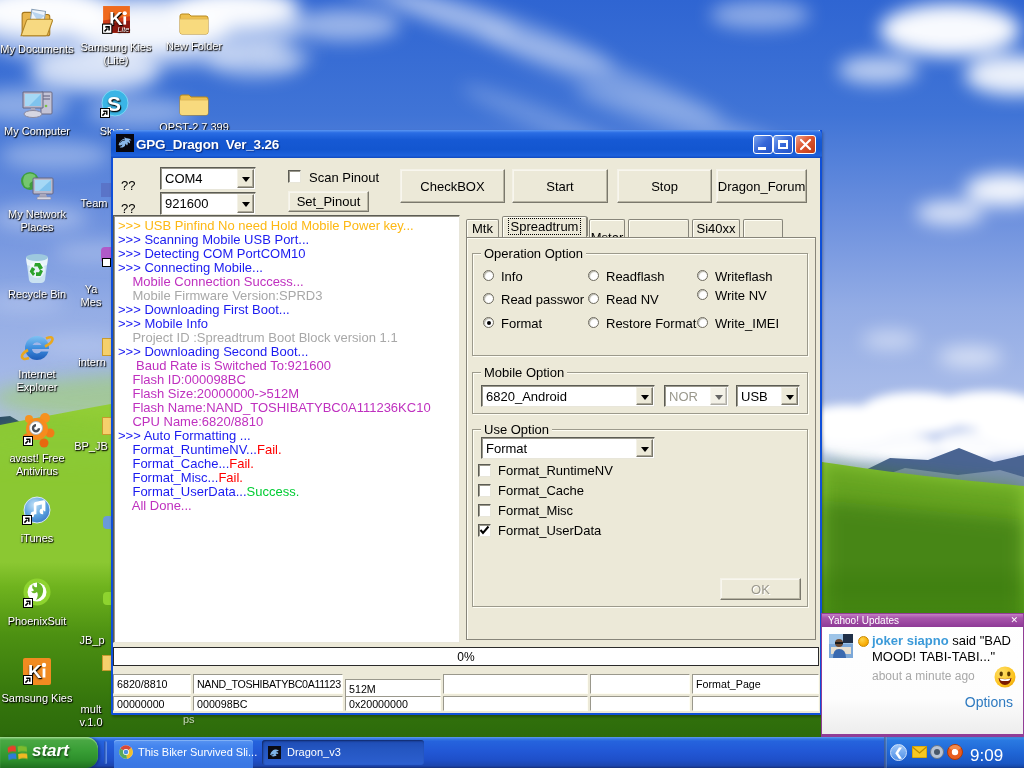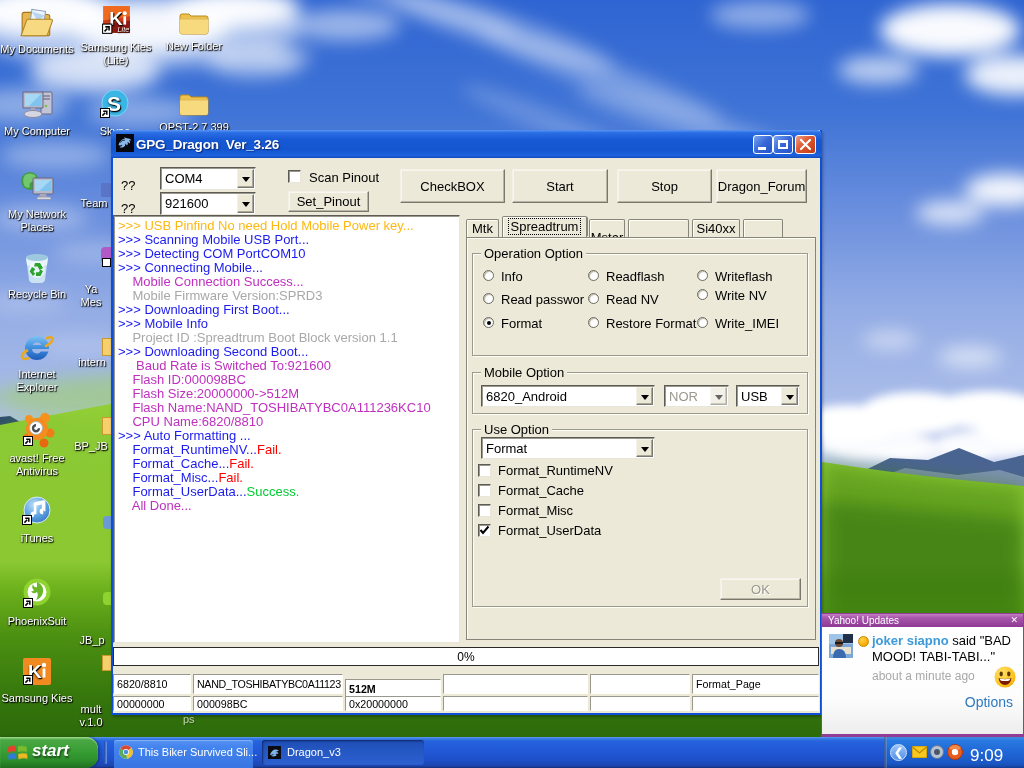--- a/index.html
+++ b/index.html
@@ -429,21 +429,21 @@
           <path d="M1.5,5 L4,8 L9.5,1.5" stroke="#000" stroke-width="2" fill="none"></path>
         </svg>
       </div>
       <div class="lab" style="left:385px;top:365px;">Format_UserData</div>
     <div class="btn" style="left:607px;top:420px;width:81px;height:22px;color:#9a988c;text-shadow:1px 1px 0 #fff;">OK</div>
 
     <div style="position:absolute;left:0px;top:489px;width:706px;height:19px;background:#fff;border:1px solid #2a2a2a;text-align:center;font-size:12px;padding-top:2px;">0%</div>
 
     <div class="cell" style="left:0px;top:516px;width:78px;height:20px;">6820/8810</div>
     <div class="cell" style="left:80px;top:516px;width:150px;height:20px;letter-spacing:-0.35px;">NAND_TOSHIBATYBC0A11123</div>
-    <div class="cell" style="left:232px;top:521px;width:96px;height:20px;font-weight:bold;">512M</div>
+    <div class="cell" style="left:232px;top:521px;width:96px;height:20px;">512M</div>
     <div class="cell" style="left:330px;top:516px;width:145px;height:20px;"></div>
     <div class="cell" style="left:477px;top:516px;width:100px;height:20px;"></div>
     <div class="cell" style="left:579px;top:516px;width:127px;height:20px;">Format_Page</div>
 
     <div class="cell" style="left:0px;top:538px;width:78px;height:15px;padding-top:1px;">00000000</div>
     <div class="cell" style="left:80px;top:538px;width:150px;height:15px;padding-top:1px;">000098BC</div>
     <div class="cell" style="left:232px;top:538px;width:96px;height:15px;padding-top:1px;">0x20000000</div>
     <div class="cell" style="left:330px;top:538px;width:145px;height:15px;"></div>
     <div class="cell" style="left:477px;top:538px;width:100px;height:15px;"></div>
     <div class="cell" style="left:579px;top:538px;width:127px;height:15px;"></div>

